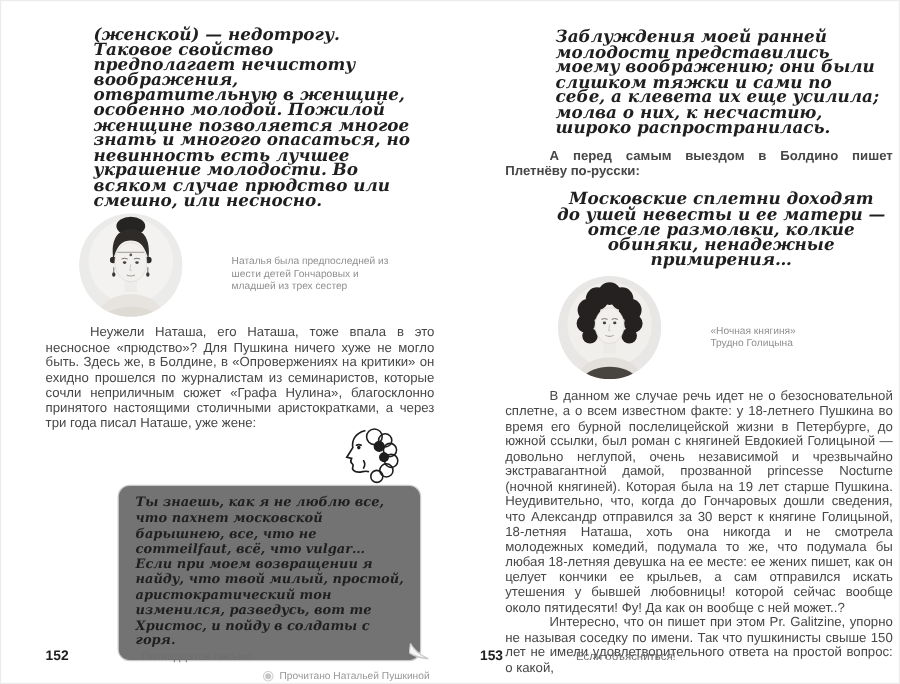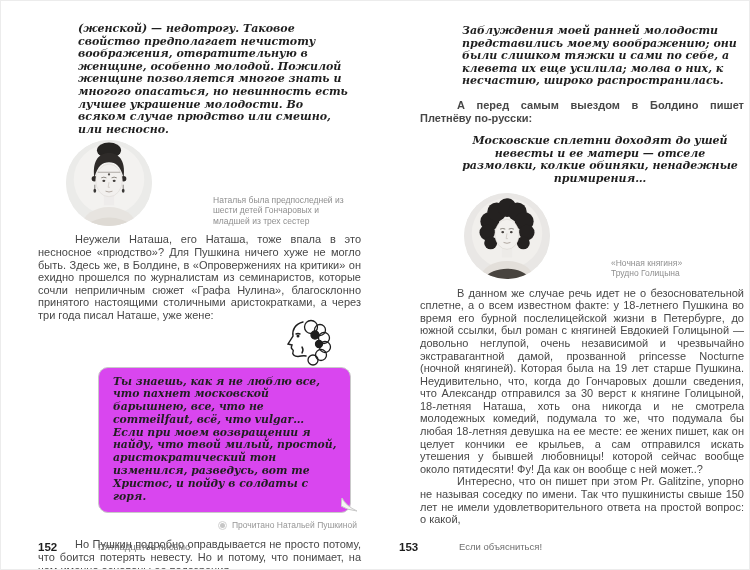--- a/index.html
+++ b/index.html
@@ -9,55 +9,55 @@
     font-family:"Liberation Sans", sans-serif;color:#474747;
   }
   .page{position:relative;width:375px;height:100%;box-sizing:border-box;}
   .page-left{padding:22px 13px 0 37px;}
   .page-right{padding:24px 5px 12px 46px;}
 
   p.body{margin:0;font-size:11px;line-height:12.6px;text-align:justify;text-indent:37px;color:#474747;}
 
   .quote{
     font-family:"DejaVu Serif", serif;font-style:italic;font-weight:600;
-    color:#1f1f1f;font-size:11px;line-height:12.6px;
+    color:#1f1f1f;font-size:14px;line-height:12.6px;
   }
   .quote-indent-l{margin:0 0 0 40px;width:272px;}
   .quote-indent-r{margin:0 0 0 42px;width:276px;}
 
-  .portrait-row{display:flex;align-items:flex-end;gap:20px;}
+  .portrait-row{display:flex;align-items:center;}
   .portrait-row-l{margin:4px 0 7px 28px;}
   .portrait-row-r{margin:7px 0 8px 44px;}
   .portrait{width:86px;height:86px;border-radius:50%;overflow:hidden;flex:none;background:#ececea;}
   .portrait svg{display:block;width:100%;height:100%;}
   .portrait-caption{font-size:8.5px;line-height:10.5px;color:#8f8f8f;margin:14px 0 0 41px;width:138px;}
   .pre-line{white-space:pre-line;}
 
   .bubble-zone{position:relative;margin-top:45px;}
   .sketch{position:absolute;top:-50px;right:28px;width:54px;height:50px;}
   .bubble{
     position:relative;margin-left:60px;width:253px;box-sizing:border-box;
-    background:#d946ef;border:1px solid #c9c9c9;border-radius:10px;padding:8px 12px 9px 14px;
+    background:#737373;border:1px solid #c9c9c9;border-radius:10px;padding:8px 12px 9px 14px;
     font-family:"DejaVu Serif", serif;font-style:italic;font-weight:600;
     font-size:10.8px;line-height:12.8px;color:#1f1f1f;text-align:left;
   }
   .bubble-tail{position:absolute;right:-9px;bottom:-1px;}
 
   .read-line{display:flex;justify-content:flex-end;align-items:center;gap:5px;
     margin:7px 4px 8px 0;color:#979797;font-size:8.5px;}
   .read-icon{width:9px;height:9px;border:1.5px solid #d2d2d2;border-radius:50%;
     box-sizing:border-box;position:relative;flex:none;}
   .read-icon::after{content:"";position:absolute;left:1px;top:1px;right:1px;bottom:1px;
     border-radius:50%;background:#c6c6c6;}
 
-  .footer{position:absolute;bottom:16px;display:flex;align-items:flex-start;}
+  .footer{position:absolute;bottom:16px;display:flex;align-items:flex-end;}
   .footer-l{left:37px;}
   .footer-r{left:25px;}
   .footer .pg{font-weight:bold;font-size:11.5px;color:#1e1e1e;width:60px;flex:none;}
-  .footer .chapter{font-size:9.5px;color:#6e6e6e;}
+  .footer .chapter{font-size:9.5px;color:#6e6e6e;margin-left:20px;}
 </style>
 </head>
 <body>
 
 <div class="spread">
 
   <div class="page page-left">
 
     <div class="quote quote-indent-l">(женской) — недотрогу. Таковое свойство предполагает нечистоту воображения, отвратительную в женщине, особенно молодой. Пожилой женщине позволяется многое знать и многого опасаться, но невинность есть лучшее украшение молодости. Во всяком случае прюдство или смешно, или несносно.</div>
 

